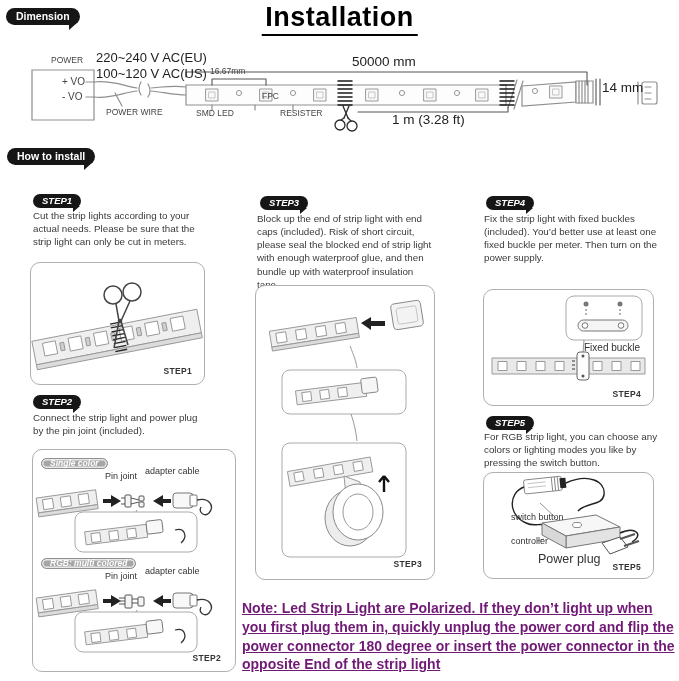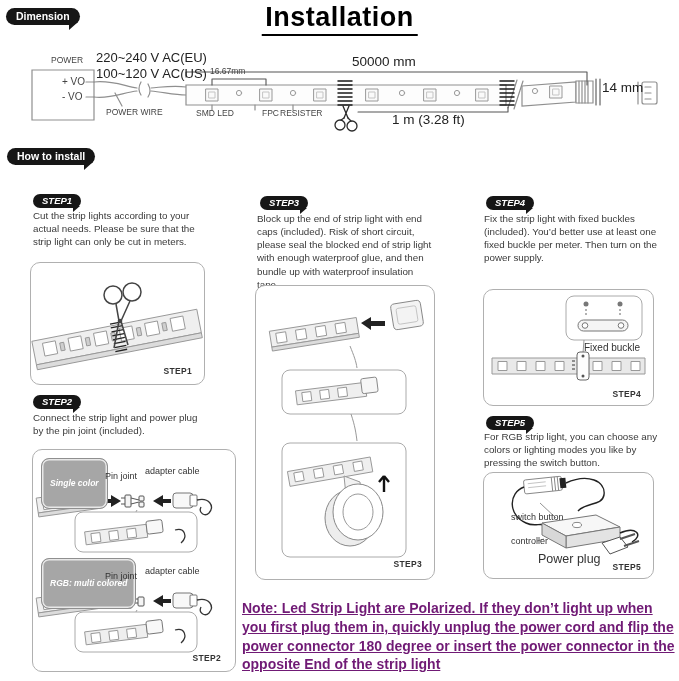--- a/index.html
+++ b/index.html
@@ -10,21 +10,21 @@
   
   .badge{position:absolute;background:#161616;color:#fff;font-weight:bold;
          font-size:10.5px;padding:3px 10px;border-radius:11px;line-height:1;}
   .badge::after{content:"";position:absolute;right:2px;bottom:-5px;width:0;height:0;
          border-top:8px solid #161616;border-right:9px solid transparent;}
   .stepbadge{position:absolute;background:#161616;color:#fff;font-weight:bold;font-style:italic;
          font-size:9.5px;padding:2px 9px;border-radius:8px;line-height:1;}
   .stepbadge::after{content:"";position:absolute;right:1px;bottom:-4px;width:0;height:0;
          border-top:6px solid #161616;border-right:7px solid transparent;}
   .graybadge{position:absolute;background:#a6a6a6;color:#fff;font-weight:bold;font-style:italic;
-         font-size:8.5px;padding:20px 8px;border-radius:8px;line-height:1;
+         font-size:8.5px;padding:0 8px;border-radius:8px;line-height:1;
          box-shadow:inset 0 0 0 1.5px #e8e8e8;border:1px solid #8f8f8f;}
   .title{position:absolute;left:50%;top:2px;transform:translateX(-50%);
          font-size:27px;font-weight:bold;color:#000;border-bottom:2.5px solid #000;
          padding:0 4px 1px 4px;letter-spacing:.5px;text-align:center;}
   .lbl{position:absolute;font-size:8.5px;color:#444;white-space:nowrap;line-height:1;}
   .dimnum{position:absolute;font-size:13px;color:#222;white-space:nowrap;line-height:1;}
   .steptext{position:absolute;margin:0;font-size:9.8px;line-height:1.34;color:#3a3a3a;}
   .figbox{position:absolute;border:1.5px solid #b0b0b0;border-radius:10px;background:#fff;}
   .figtag{position:absolute;font-size:8.5px;color:#333;font-weight:bold;letter-spacing:.3px;}
   .flabel{position:absolute;font-size:9px;color:#333;white-space:nowrap;line-height:1;}
@@ -114,21 +114,21 @@
       </g>
     </svg>
 
     <span class="lbl" style="left:51px;top:56px;">POWER</span>
     <span class="dimnum" style="left:96px;top:51px;">220~240 V AC(EU)</span>
     <span class="dimnum" style="left:96px;top:67px;">100~120 V AC(US)</span>
     <span class="lbl" style="left:62px;top:77px;font-size:10px;">+ VO</span>
     <span class="lbl" style="left:62px;top:92px;font-size:10px;">- VO</span>
     <span class="lbl" style="left:106px;top:108px;">POWER WIRE</span>
     <span class="lbl" style="left:196px;top:109px;">SMD LED</span>
-    <span class="lbl" style="left:246px;top:109px;padding-left:16px;">FPC</span>
+    <span class="lbl" style="left:246px;top:92px;padding-left:16px;">FPC</span>
     <span class="lbl" style="left:280px;top:109px;">RESISTER</span>
     <span class="lbl" style="left:210px;top:67px;width:56px;text-align:left;">16.67mm</span>
     <span class="dimnum" style="left:352px;top:55px;font-size:13.5px;">50000 mm</span>
     <span class="dimnum" style="left:392px;top:113px;font-size:13.5px;">1 m (3.28 ft)</span>
     <span class="dimnum" style="left:602px;top:81px;font-size:13.5px;">14 mm</span>
   </div>
 
   <div class="badge" style="left:7px;top:148px;">
     <span>How to install</span>
   </div>

